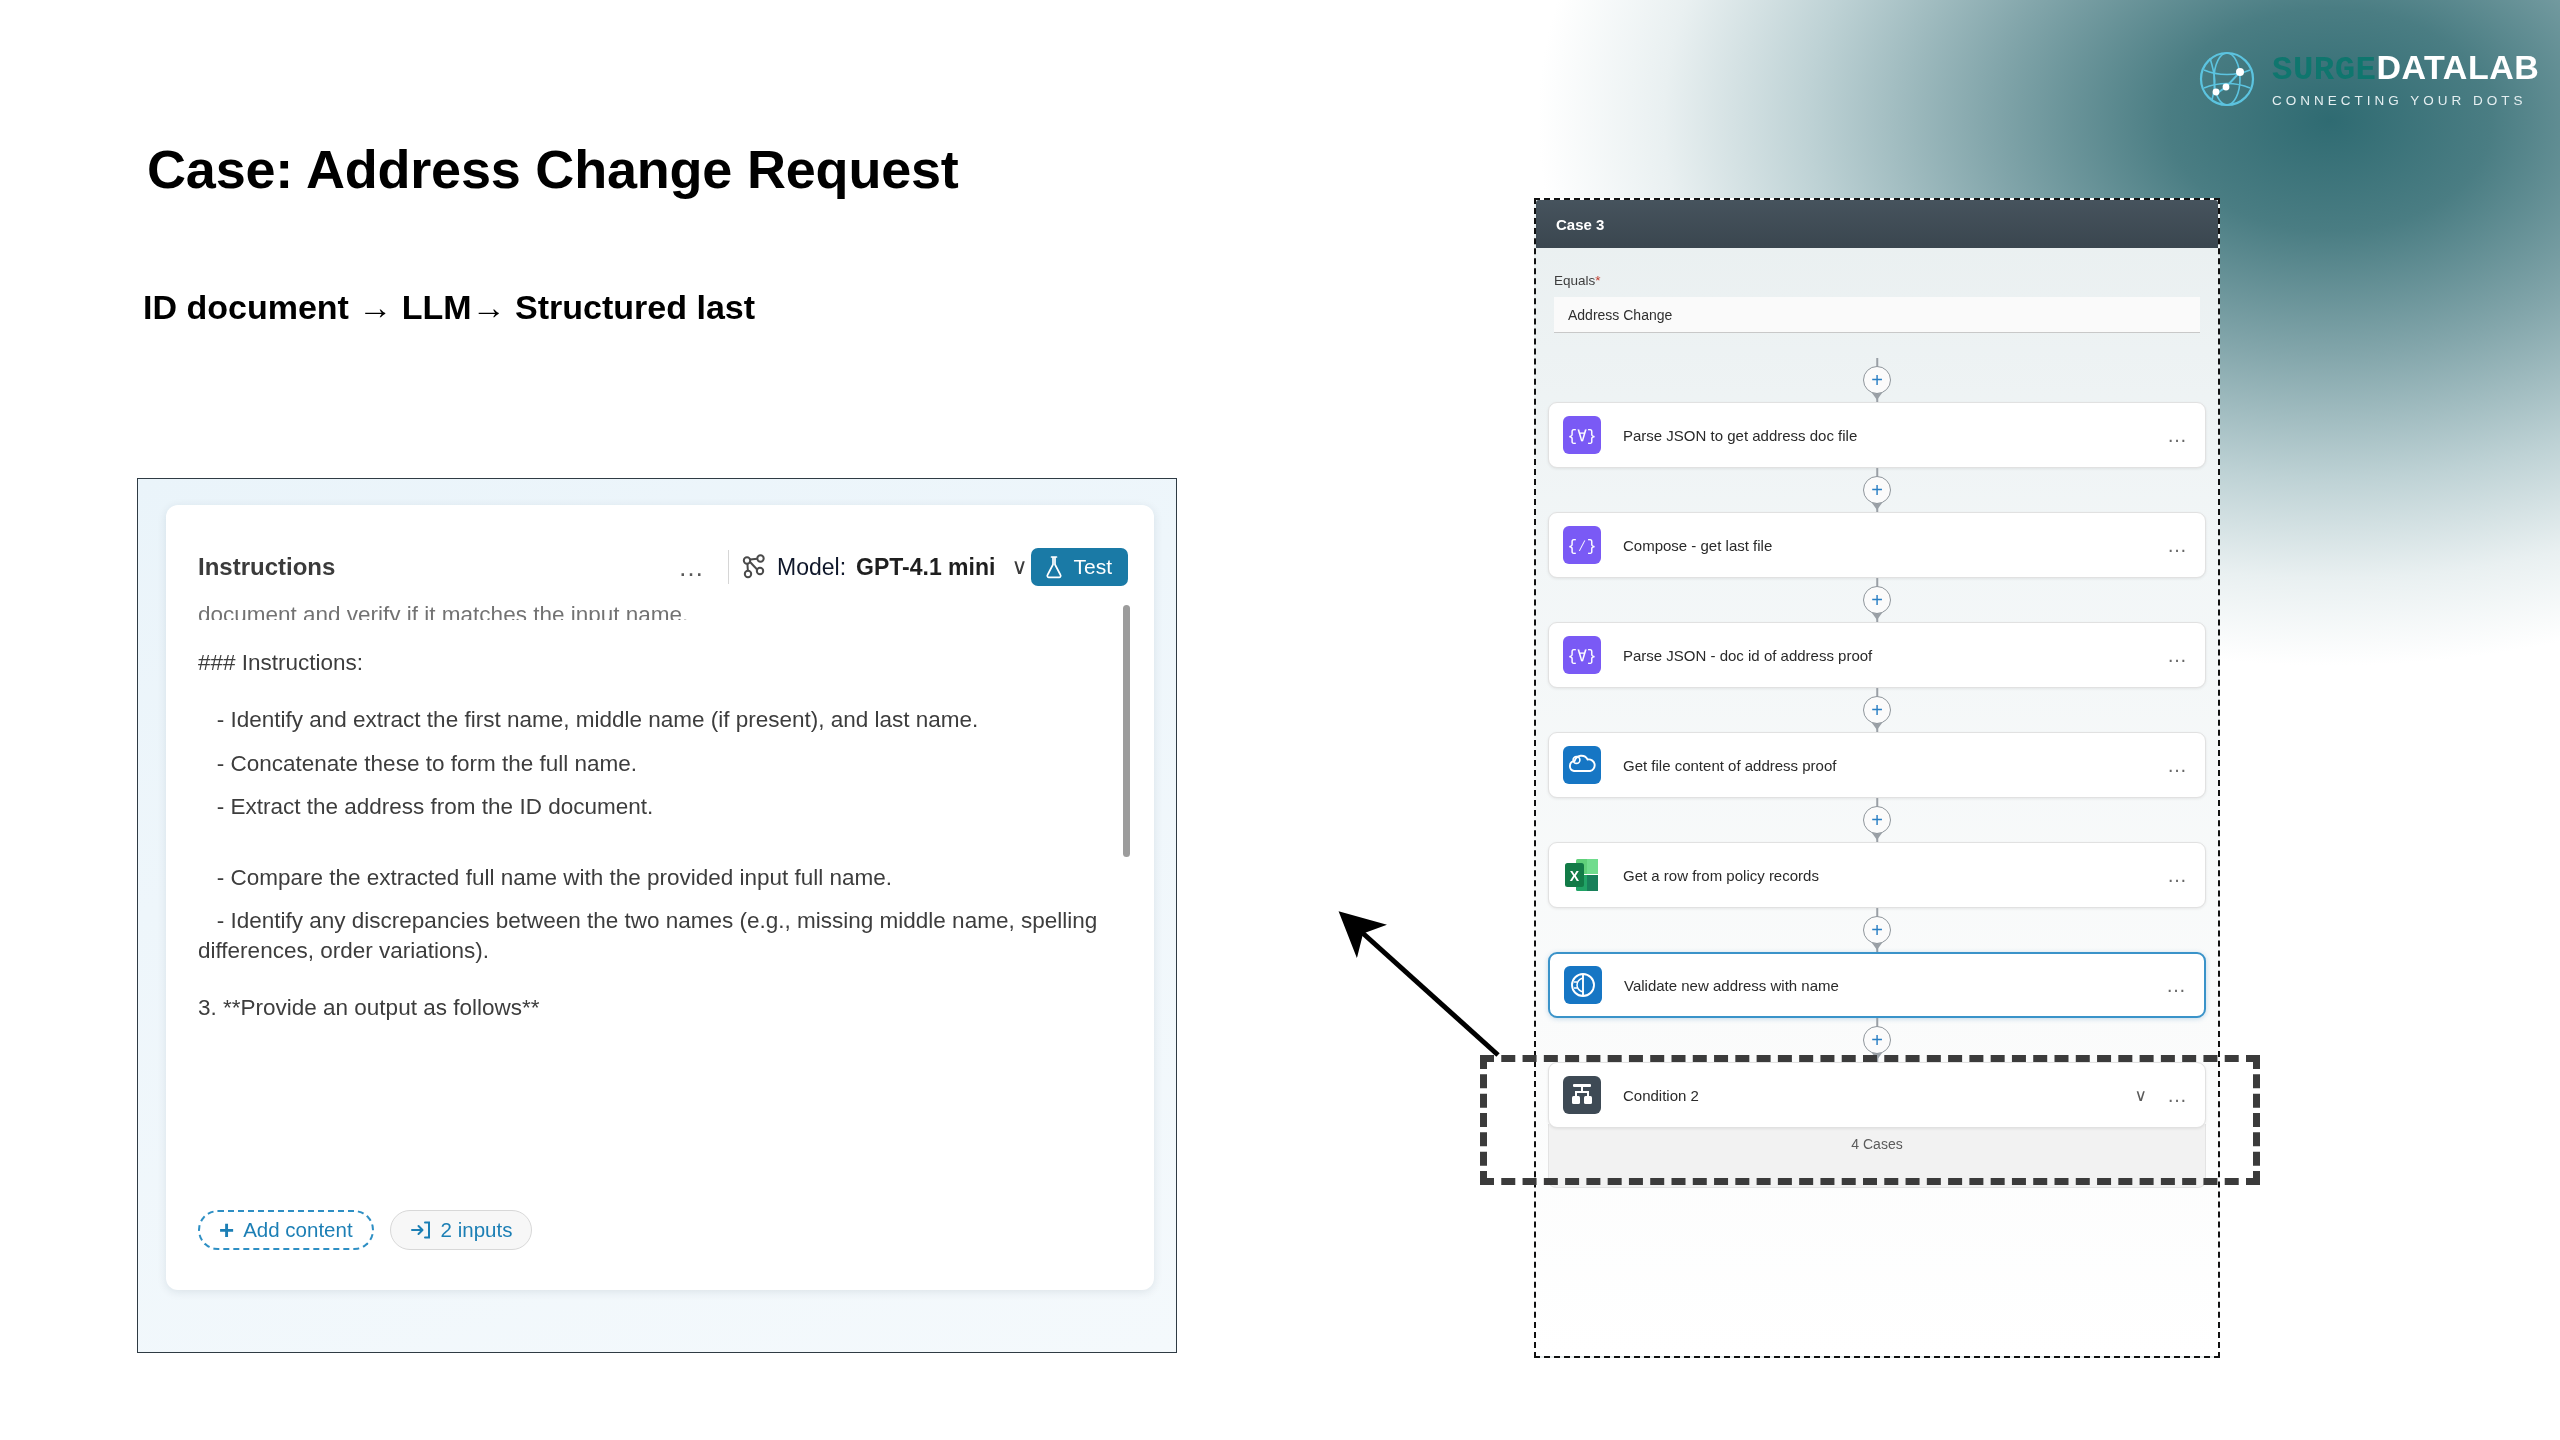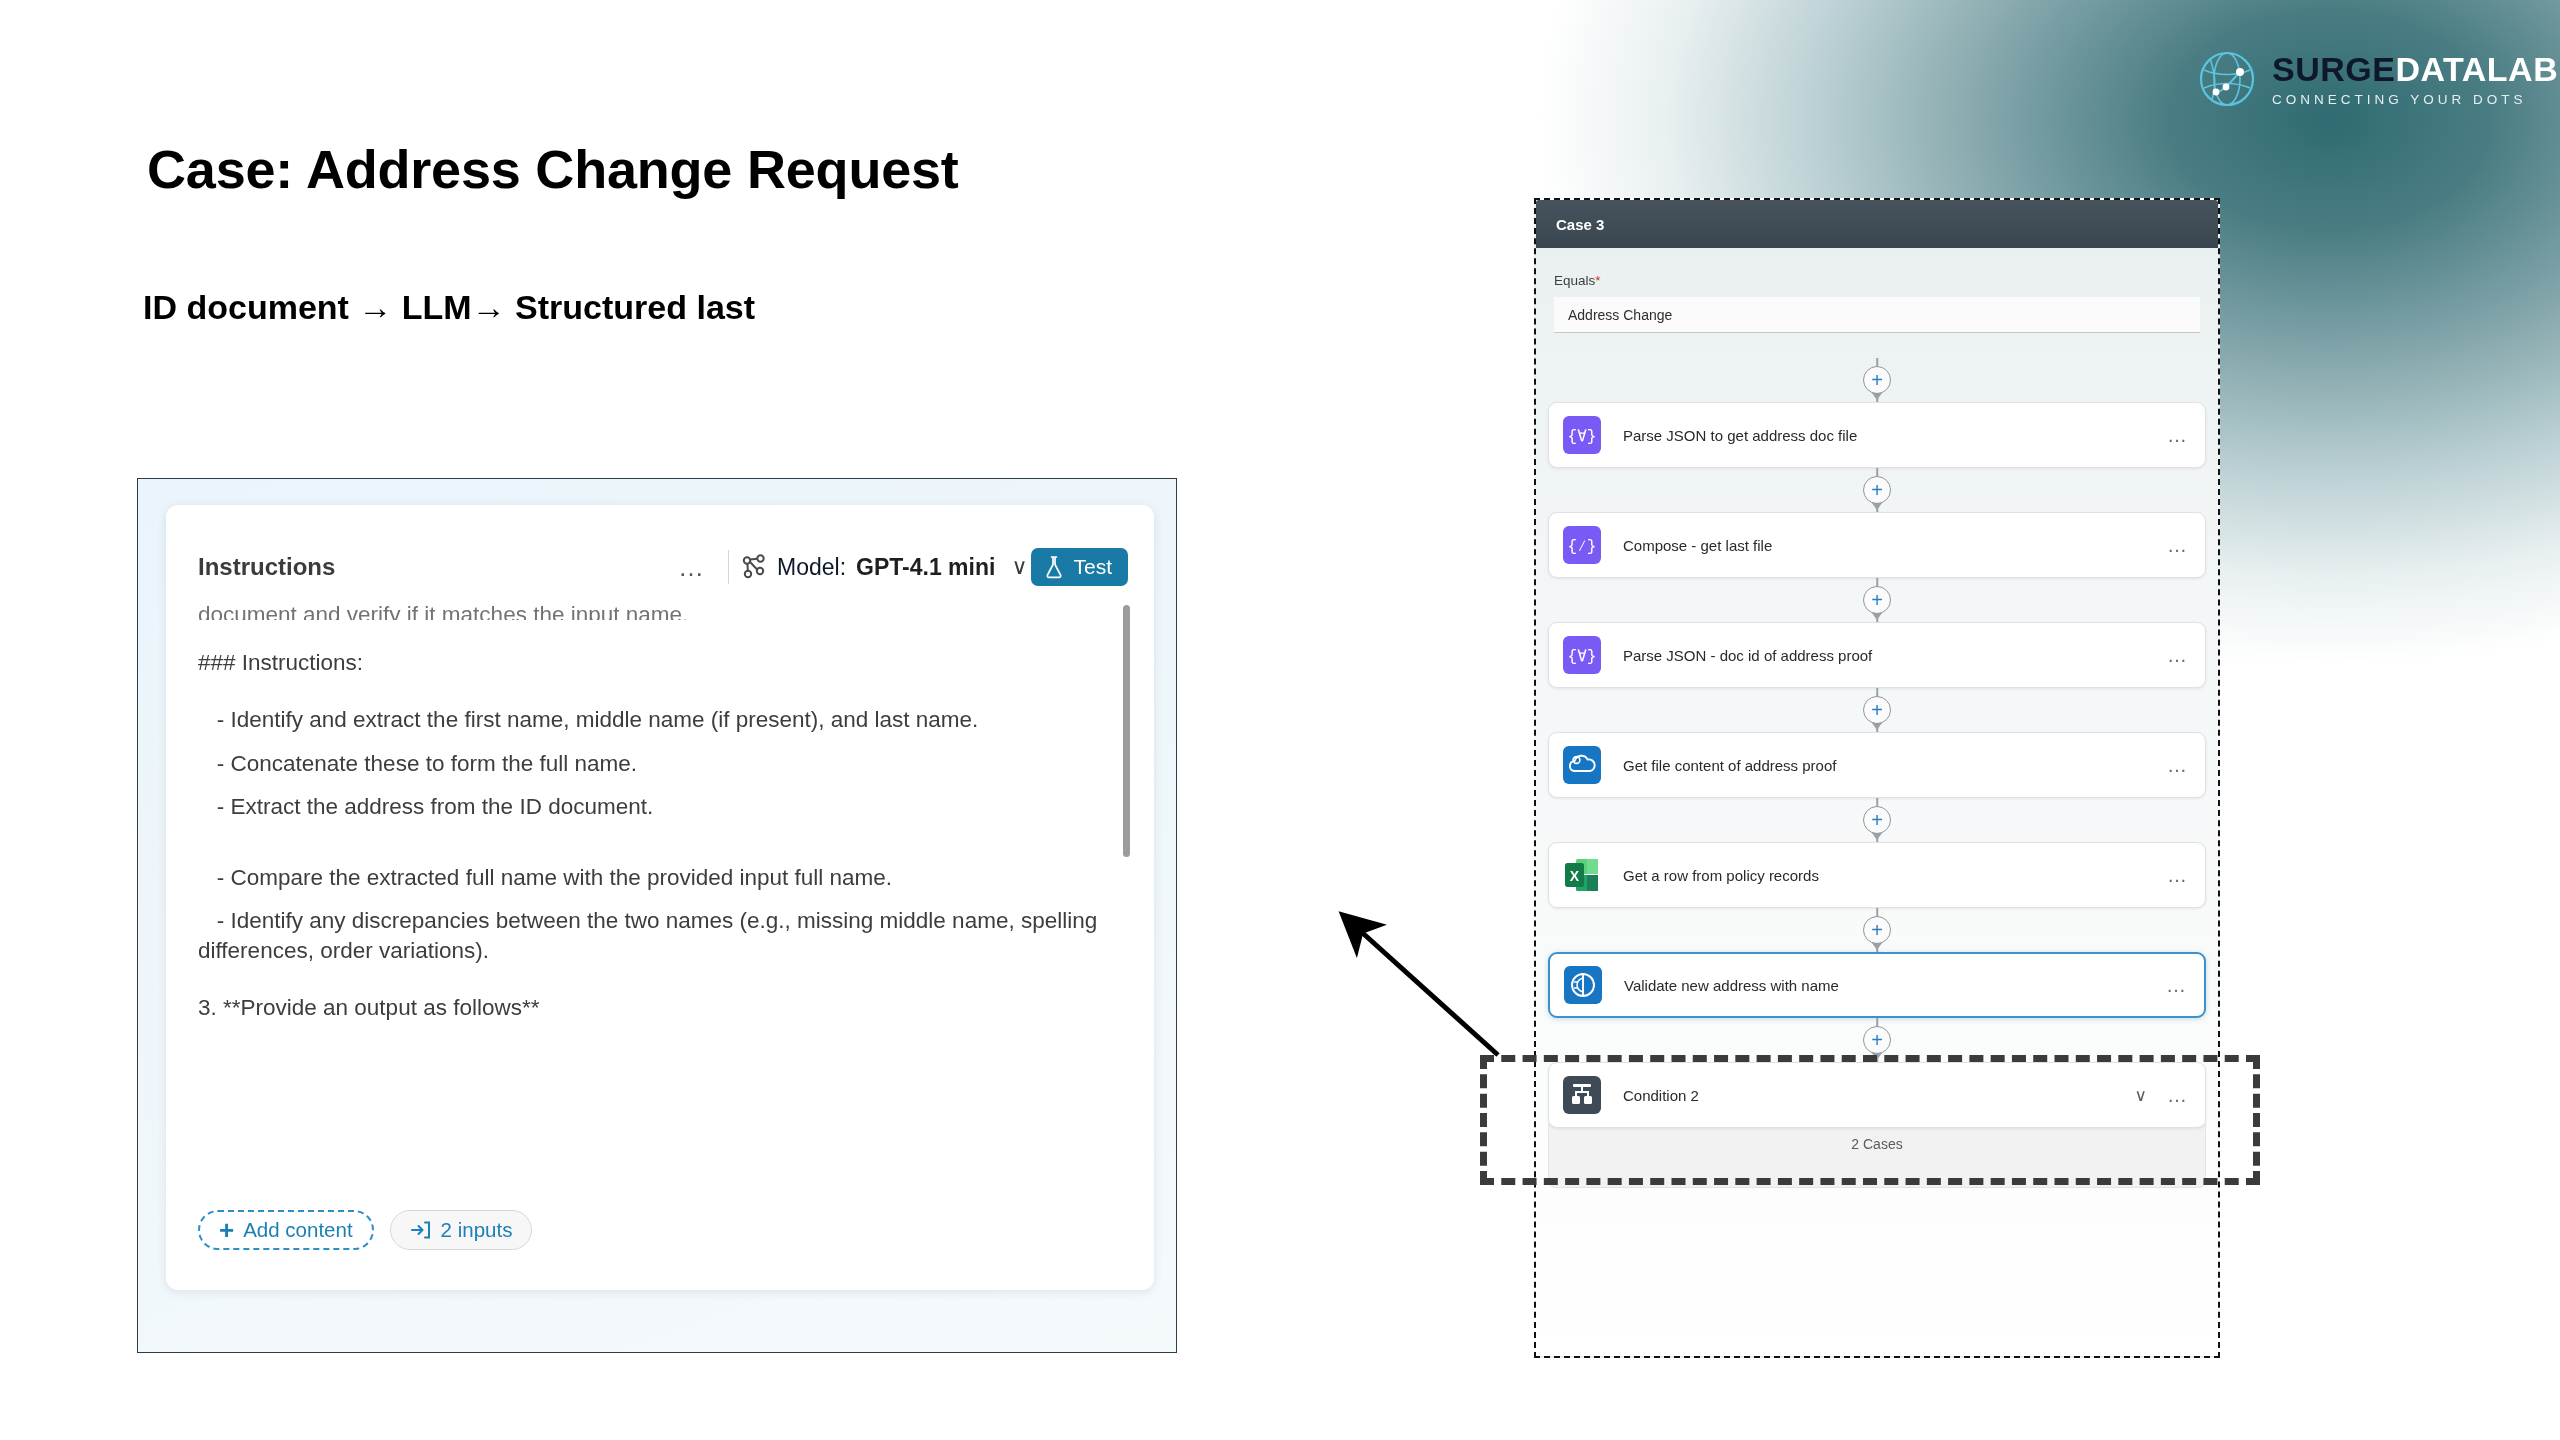--- a/index.html
+++ b/index.html
@@ -15,21 +15,21 @@
       radial-gradient(900px 620px at 2330px 120px, #2f6b72 0%, #4a7d83 18%, #83a6ab 38%, #bed2d5 58%, #e9f0f1 74%, #ffffff 88%),
       radial-gradient(1500px 1000px at 2560px 0px, rgba(40,95,103,.55) 0%, rgba(120,160,166,.28) 40%, rgba(255,255,255,0) 72%);
     pointer-events:none;
   }
 
   
   .logo{position:absolute;left:2196px;top:48px;display:flex;align-items:center;gap:14px;}
   .logo-mark{width:62px;height:62px;flex:0 0 auto;}
   .logo-text{display:flex;flex-direction:column;line-height:1;}
   .logo-top{font-size:34px;font-weight:bold;letter-spacing:.5px;font-family:"Liberation Sans",sans-serif;}
-  .logo-top .s1{color:#0f172a;}
+  .logo-top .s1{color:#0f766e;font-family:Liberation Mono, monospace;}
   .logo-top .s2{color:#ffffff;}
   .logo-sub{color:#e5eff1;font-size:13.5px;letter-spacing:4.0px;margin-top:7px;}
 
   
   .slide-title{
     position:absolute;left:147px;top:138px;
     font-size:54px;font-weight:bold;color:#000;letter-spacing:-.2px;
   }
   .slide-sub{
     position:absolute;left:143px;top:283px;width:900px;
@@ -408,21 +408,21 @@
           <rect x="9" y="20" width="8" height="8" rx="1.5" fill="#ffffff"></rect>
           <rect x="21" y="20" width="8" height="8" rx="1.5" fill="#ffffff"></rect>
         </svg>
       </span>
       <span class="step-label">Condition 2</span>
       <span class="step-chev">∨</span>
       <span class="step-dots">…</span>
     </div>
 
     <div class="cases-bar">
-      <span>2 Cases</span>
+      <span>4 Cases</span>
     </div>
 
   </div>
 </div>
 
 <div class="callout"></div>
 
 <svg class="arrow-svg" viewBox="0 0 230 220">
   <defs>
     <marker id="ah" markerWidth="9" markerHeight="9" refX="7" refY="4.5" orient="auto">

